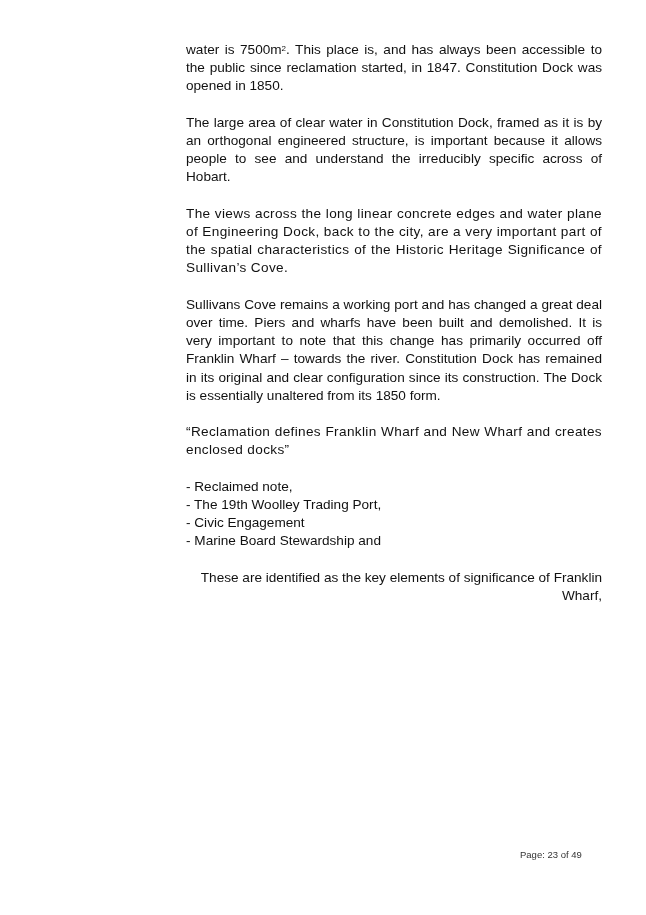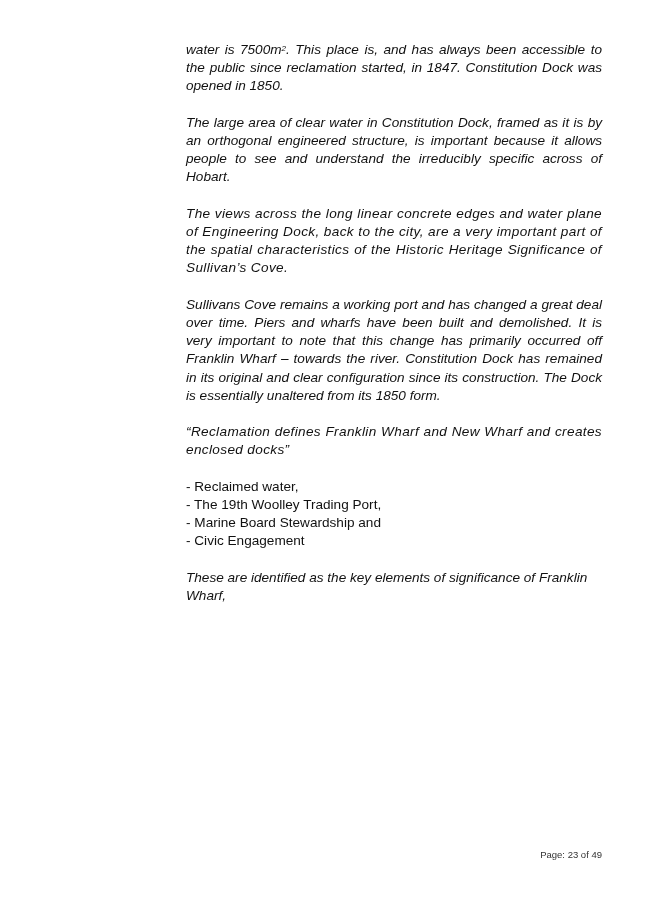--- a/index.html
+++ b/index.html
@@ -26,25 +26,24 @@
       position: absolute;
       left: 186px;
       top: 41px;
       width: 416px;
       font-size: 13.6px;
       line-height: 18.2px;
     }
     .para {
       margin: 0 0 18.2px 0;
       text-align: justify;
-      font-style: italic;
     }
     .para.last {
       margin-bottom: 8px;
-      text-align: left;
+      text-align: right;
     }
     .para.wide {
       letter-spacing: 0.35px;
     }
     sup.sq {
       font-size: 8px;
       vertical-align: 3px;
       line-height: 0;
     }
     .list {
@@ -54,21 +53,20 @@
     }
     .list li {
       margin: 0;
       padding: 0;
     }
     .footer {
       position: absolute;
       left: 520px;
       top: 849px;
       width: 82px;
-      text-align: right;
       font-size: 9.5px;
       color: #333333;
     }
   </style>
 </head>
 <body>
 
 <div class="page">
   <div class="content">
 
@@ -80,23 +78,23 @@
     <p class="para wide">The views across the long linear concrete edges and water plane of Engineering Dock, back to the city, are a very important part of the spatial characteristics of the Historic Heritage Significance of Sullivan’s Cove.</p>
 
     <p class="para">Sullivans Cove remains a working port and has changed a great deal over time. Piers and wharfs have been built and demolished. It is very important to note that this change has primarily occurred off Franklin Wharf – towards the river. Constitution Dock has remained in its original and clear configuration since its construction. The Dock is essentially unaltered from its 1850 form.</p>
 
 
     <p class="para wide">“Reclamation defines Franklin Wharf and New Wharf and creates enclosed docks”</p>
 
 
 
     <ul class="list">
-      <li>- Reclaimed water,</li>
+      <li>- Reclaimed note,</li>
       <li>- The 19th Woolley Trading Port,</li>
+      <li>- Civic Engagement</li>
       <li>- Marine Board Stewardship and</li>
-      <li>- Civic Engagement</li>
     </ul>
 
     <p class="para last">These are identified as the key elements of significance of Franklin Wharf,</p>
   </div>
 
   <div class="footer">Page: 23 of 49</div>
 </div>
 
 </body></html>

